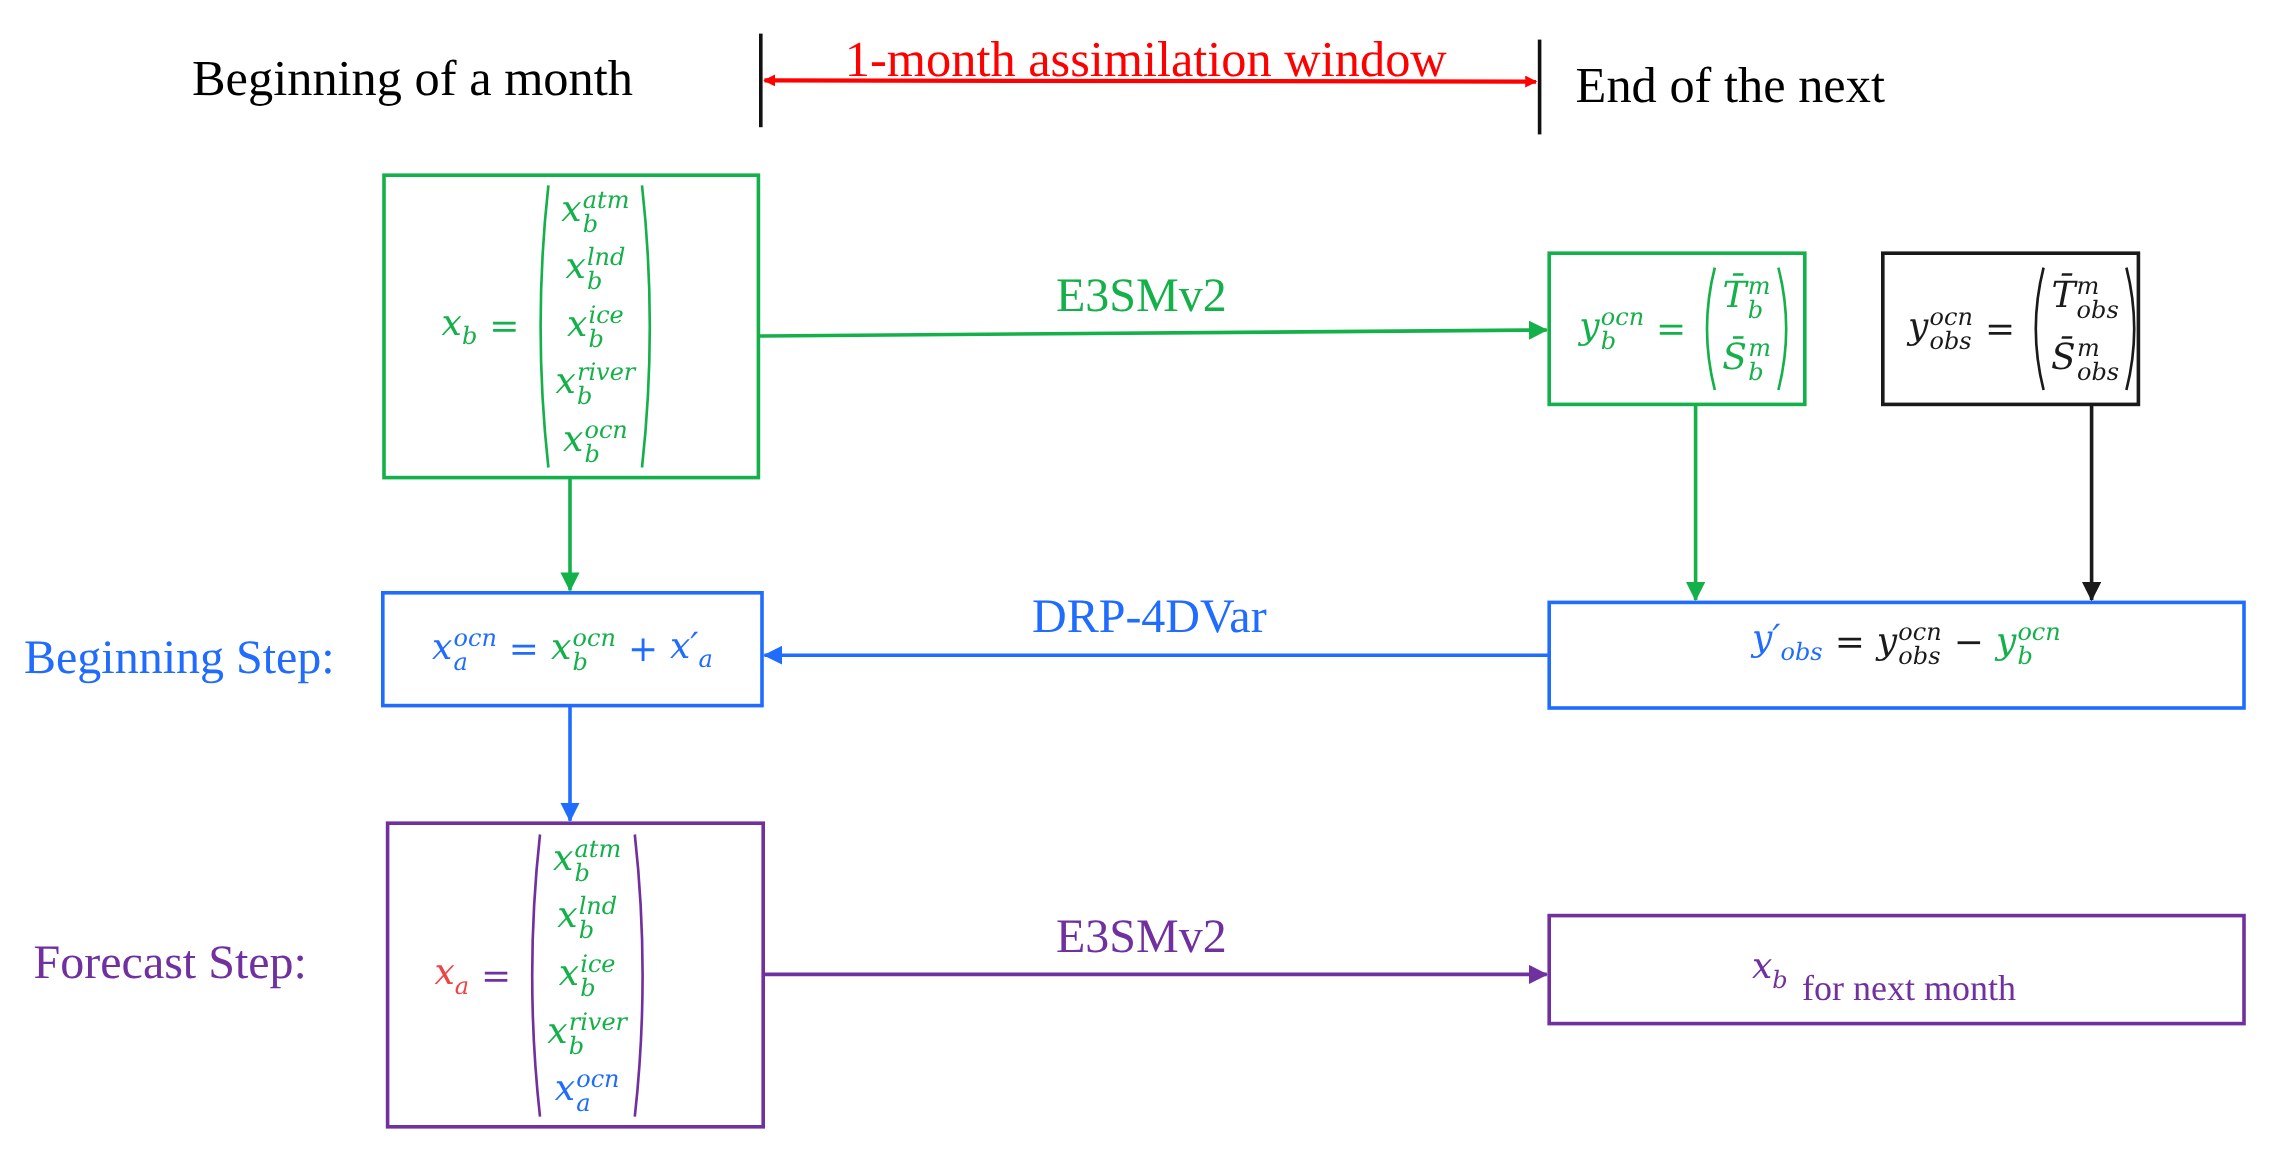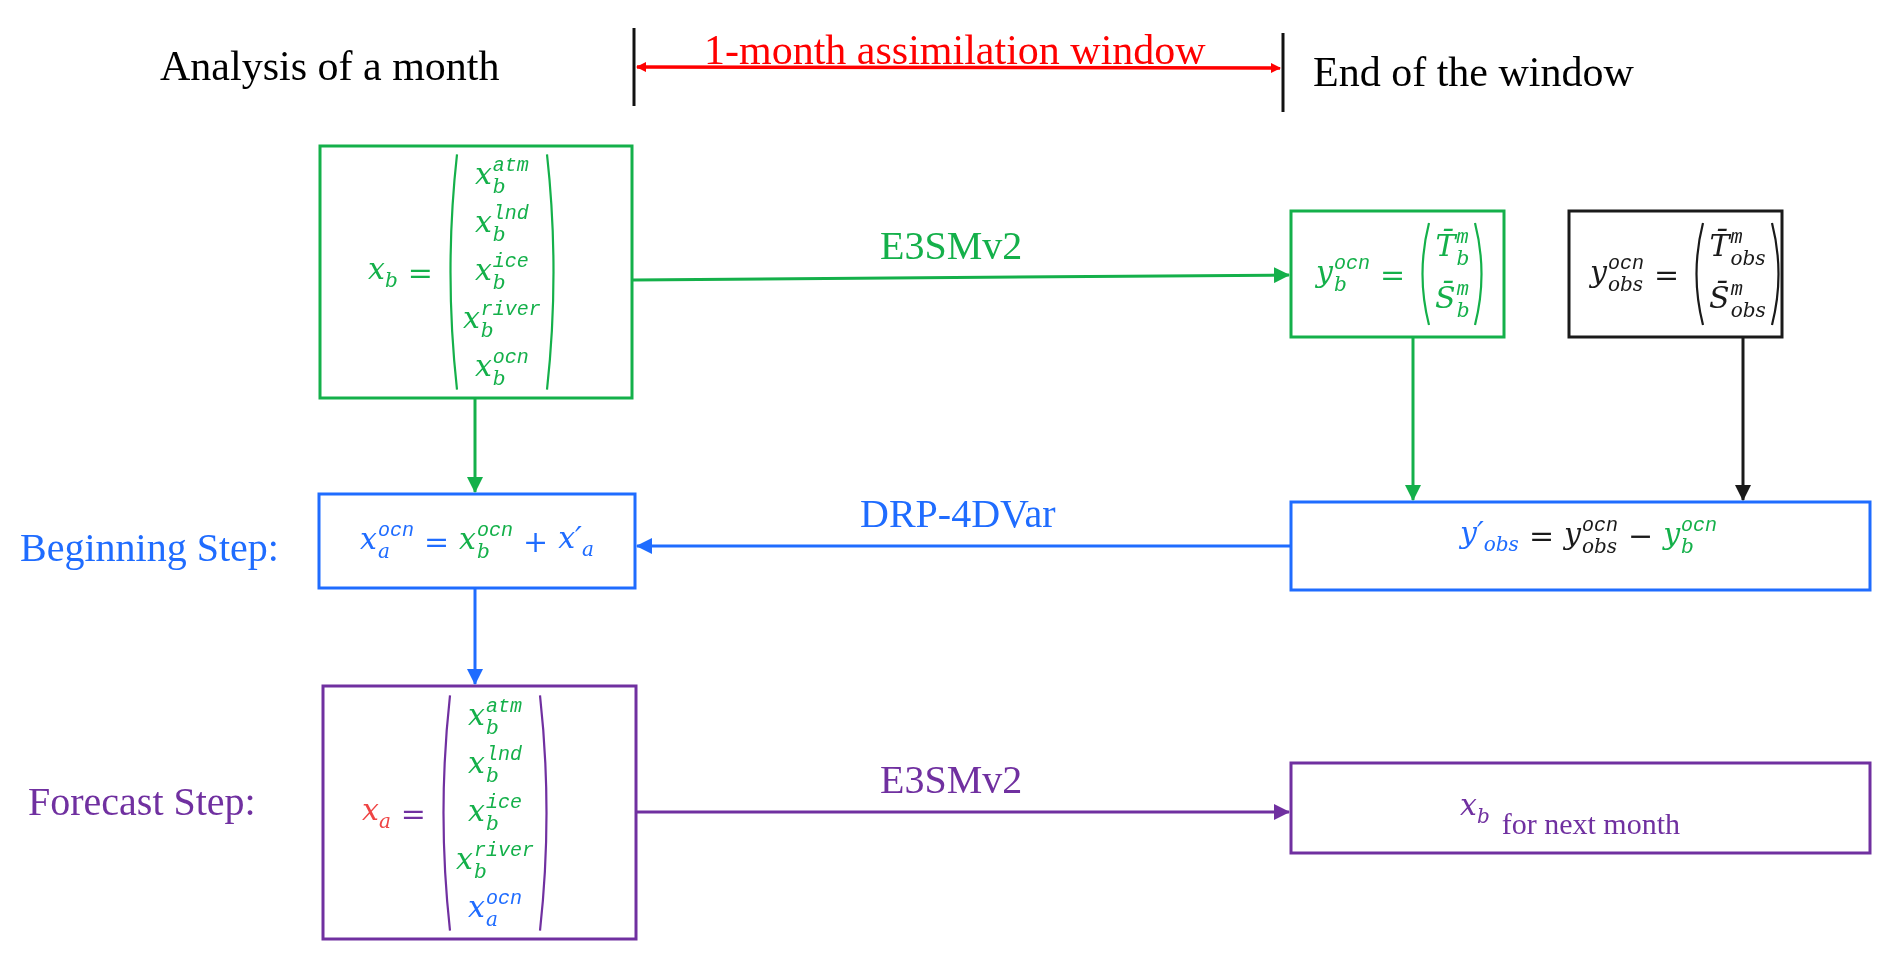--- a/index.html
+++ b/index.html
@@ -8,21 +8,21 @@
   .serif { font-family: "Liberation Serif", "DejaVu Serif", serif; }
   .lbl { position: absolute; white-space: nowrap; }
   .hdr { font-size: 42px; color: #000000; }
   .title-red { font-size: 42px; color: #ff0000; }
   .step { font-size: 40px; }
   .arrow-label { font-size: 40px; }
   .eq { position: absolute; display: flex; align-items: center; white-space: nowrap; }
   .sym { font-family: "DejaVu Serif", "Liberation Serif", serif; font-style: italic; font-size: 30px; line-height: 1; }
   .sub { font-size: 20px; vertical-align: -8px; }
   .supsub { display: inline-flex; flex-direction: column; line-height: 1; margin-left: 1px; vertical-align: middle; }
-  .supsub .s1 { font-size: 20px; font-family: Liberation Mono, monospace; }
+  .supsub .s1 { font-size: 20px; }
   .supsub .s2 { font-size: 20px; }
   .op { font-family: "DejaVu Serif", "Liberation Serif", serif; font-style: normal; font-size: 30px; margin: 0 10px; }
   .vec { display: inline-flex; align-items: stretch; }
   .paren { width: 16px; position: relative; }
   .paren svg { position: absolute; left: 0; top: 0; width: 100%; height: 100%; }
   .vec-items { display: flex; flex-direction: column; align-items: center; padding: 0 4px; }
   .vec-item { display: flex; align-items: center; height: 49px; }
   .plain { font-family: "Liberation Serif", "DejaVu Serif", serif; font-style: normal; font-size: 30px; margin-left: 12px; margin-top: 32px; }
 </style>
 </head>
@@ -61,23 +61,23 @@
 
   <line x1="633" y1="280" x2="1289" y2="275" stroke="#14b04a" stroke-width="3" marker-end="url(#ah-green)"></line>
   <line x1="475" y1="399" x2="475" y2="492" stroke="#14b04a" stroke-width="3" marker-end="url(#ah-green)"></line>
   <line x1="1413" y1="338" x2="1413" y2="500" stroke="#14b04a" stroke-width="3" marker-end="url(#ah-green)"></line>
   <line x1="1743" y1="338" x2="1743" y2="500" stroke="#1a1a1a" stroke-width="3" marker-end="url(#ah-black)"></line>
   <line x1="1290" y1="546" x2="637" y2="546" stroke="#1f6cff" stroke-width="3" marker-end="url(#ah-blue)"></line>
   <line x1="475" y1="589" x2="475" y2="684" stroke="#1f6cff" stroke-width="3" marker-end="url(#ah-blue)"></line>
   <line x1="637" y1="812" x2="1289" y2="812" stroke="#7030a0" stroke-width="3" marker-end="url(#ah-purple)"></line>
 </svg>
 
-<div class="lbl serif hdr" style="left:160px; top:42px;">Analysis of a month</div>
+<div class="lbl serif hdr" style="left:160px; top:42px;">Beginning of a month</div>
 <div class="lbl serif title-red" style="left:704px; top:26px;">1-month assimilation window</div>
-<div class="lbl serif hdr" style="left:1313px; top:48px;">End of the window</div>
+<div class="lbl serif hdr" style="left:1313px; top:48px;">End of the next</div>
 
 <div class="lbl serif step" style="left:20px; top:524px; color:#1f6cff;">Beginning Step:</div>
 <div class="lbl serif step" style="left:28px; top:778px; color:#7030a0;">Forecast Step:</div>
 
 <div class="lbl serif arrow-label" style="left:880px; top:222px; color:#14b04a;">E3SMv2</div>
 <div class="lbl serif arrow-label" style="left:860px; top:490px; color:#1f6cff;">DRP-4DVar</div>
 <div class="lbl serif arrow-label" style="left:880px; top:756px; color:#7030a0;">E3SMv2</div>
 
 <div class="eq" id="eq-bg" style="left:368px; top:150px; height:244px; color:#14b04a;">
     <span class="sym" style="color: rgb(20, 176, 74);"><span>x</span><span class="sub">b</span></span>

